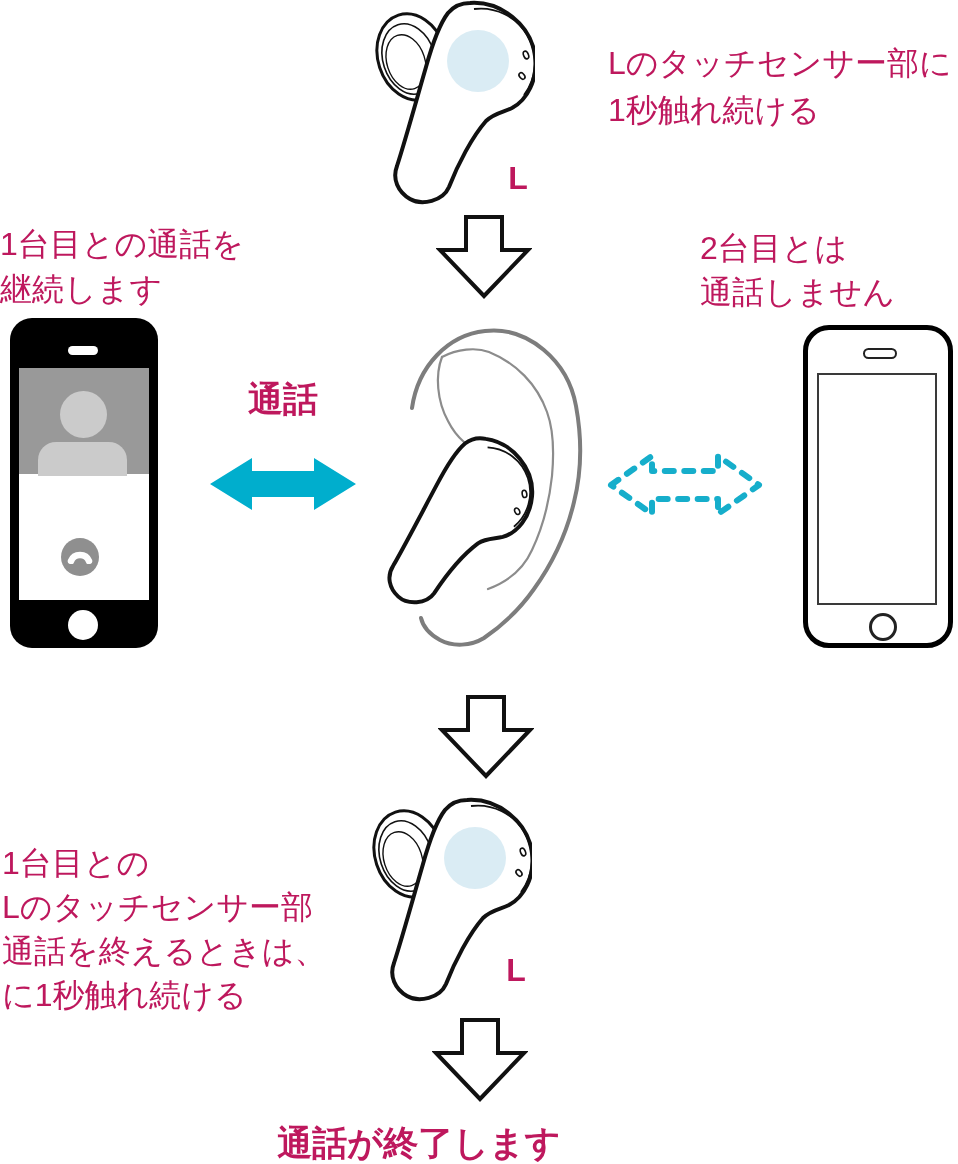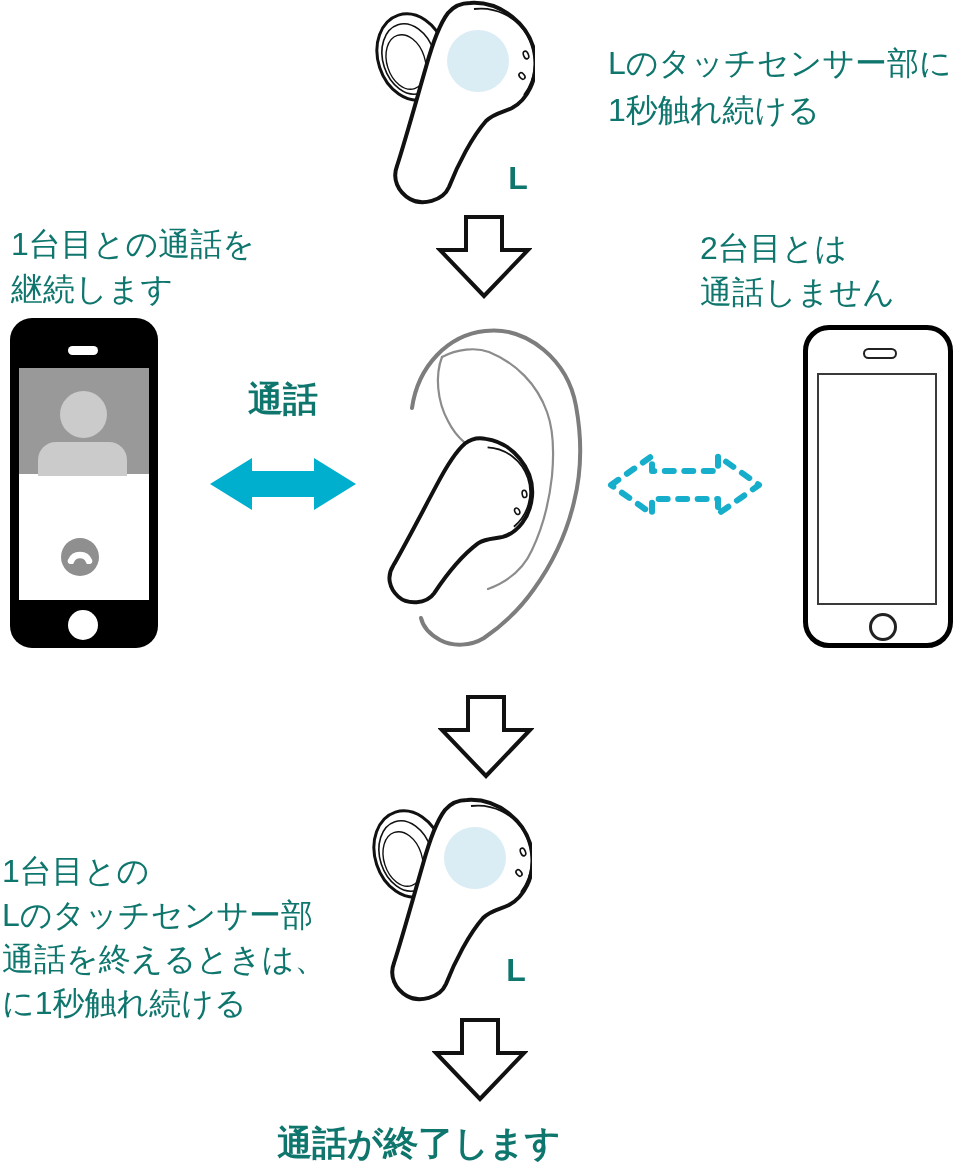--- a/index.html
+++ b/index.html
@@ -1,21 +1,21 @@
 <!DOCTYPE html>
 <html><head>
 <meta charset="utf-8">
 <style>
   html,body{margin:0;padding:0;background:#fff;}
   #canvas{
     position:relative;width:958px;height:1164px;background:#fff;overflow:hidden;
     font-family:"Liberation Sans","DejaVu Sans",sans-serif;color:#111;
   }
   .abs{position:absolute;}
-  .jtext{font-size:32px;line-height:45px;color:#0f766e;letter-spacing:0px;white-space:nowrap;}
+  .jtext{font-size:32px;line-height:45px;color:#be185d;letter-spacing:0px;white-space:nowrap;}
   .jtext span{display:block;}
   .bold{font-weight:bold;}
   .center{text-align:center;}
   .right{}
 
   
   .phone1{left:10px;top:318px;width:148px;height:330px;background:#000;border-radius:22px;}
   .phone1 .speaker{position:absolute;left:58px;top:28px;width:30px;height:9px;background:#fff;border-radius:5px;}
   .phone1 .screen{position:absolute;left:9px;top:50px;width:130px;height:232px;background:#fff;overflow:hidden;}
   .phone1 .callerarea{position:absolute;left:0;top:0;width:130px;height:106px;}
@@ -55,21 +55,21 @@
 
   <div class="abs jtext" style="left:608px;top:40px;line-height:47px;">
     <span>Lのタッチセンサー部に</span>
     <span>1秒触れ続ける</span>
   </div>
 
   <svg class="abs" style="left:436px;top:214px;" width="96" height="86" viewBox="0 0 96 86">
     <polygon points="30,3 66,3 66,36 92,36 48,82 4,36 30,36" fill="#fff" stroke="#111" stroke-width="4"></polygon>
   </svg>
 
-  <div class="abs jtext" style="left:11px;top:222px;">
+  <div class="abs jtext" style="left:0;top:222px;">
     <span>1台目との通話を</span>
     <span>継続します</span>
   </div>
   <div class="abs jtext right" style="left:700px;top:226px;width:256px;line-height:44px;">
     <span>2台目とは</span>
     <span>通話しません</span>
   </div>
 
   <div class="abs phone1">
     <div class="speaker"></div>
@@ -120,21 +120,21 @@
   <div class="abs phone2">
     <div class="speaker"></div>
     <div class="screen"></div>
     <div class="home"></div>
   </div>
 
   <svg class="abs" style="left:438px;top:694px;" width="96" height="86" viewBox="0 0 96 86">
     <polygon points="30,3 66,3 66,36 92,36 48,82 4,36 30,36" fill="#fff" stroke="#111" stroke-width="4"></polygon>
   </svg>
 
-  <div class="abs jtext" style="left:2px;top:841px;line-height:44px;margin-top:8px;">
+  <div class="abs jtext" style="left:2px;top:841px;line-height:44px;">
     <span>1台目との</span>
     <span>Lのタッチセンサー部</span>
     <span>通話を終えるときは、</span>
     <span>に1秒触れ続ける</span>
   </div>
 
   <svg class="abs" style="left:372px;top:797px;" width="160" height="205" viewBox="0 0 160 205">
     <g>
       <ellipse cx="37" cy="57" rx="34" ry="44" transform="rotate(-18 37 57)" fill="#fff" stroke="#111" stroke-width="3"></ellipse>
       <ellipse cx="34" cy="59" rx="26" ry="36" transform="rotate(-18 34 59)" fill="none" stroke="#111" stroke-width="1.6"></ellipse>

